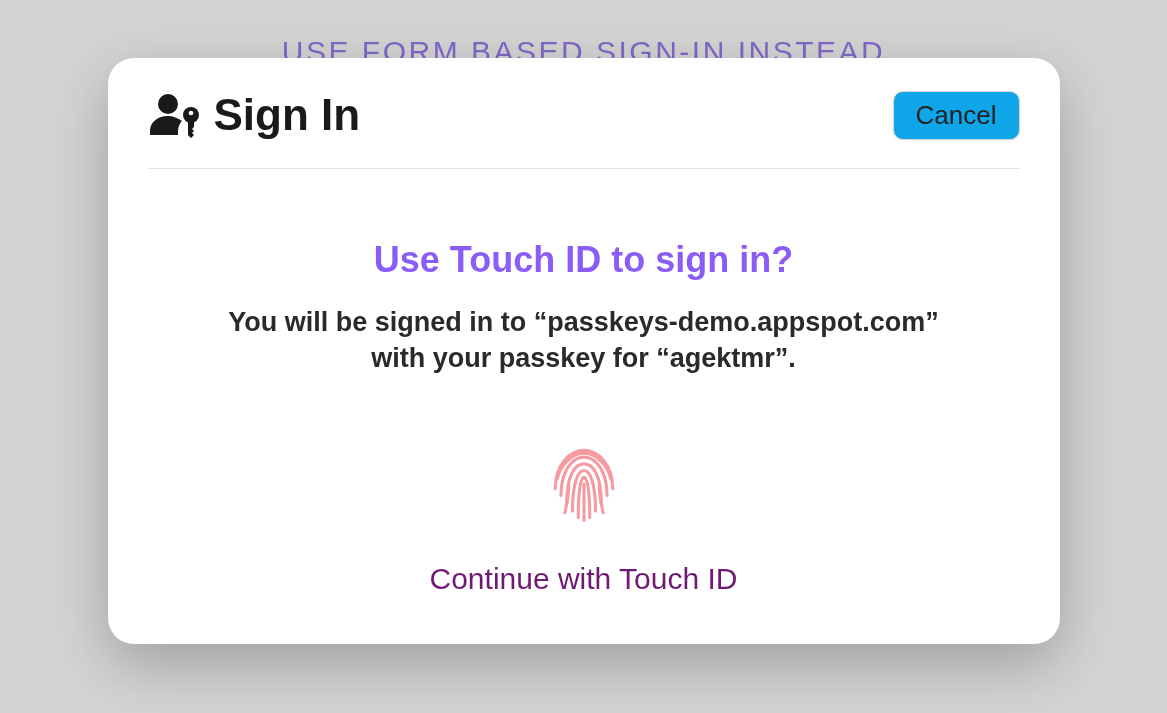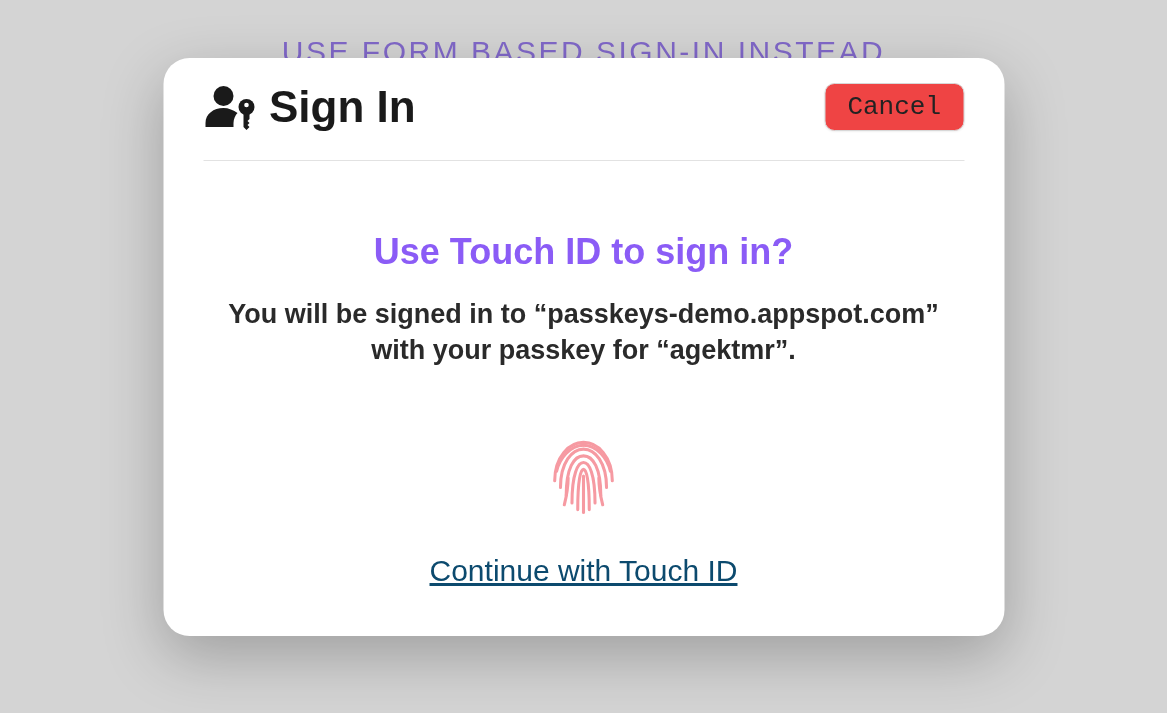--- a/index.html
+++ b/index.html
@@ -26,25 +26,25 @@
       letter-spacing: 2.5px;
       color: #8168c9;
       text-align: left;
     }
     
     .dialog {
       position: absolute;
       top: 58px;
       left: 50%;
       transform: translateX(-50%);
-      width: 841px;
+      width: 952px;
       background: #ffffff;
       border-radius: 26px;
       box-shadow: 0 20px 60px rgba(0, 0, 0, 0.25);
-      padding: 24px 40px 48px 40px;
+      padding: 32px 40px 48px 40px;
     }
     
     .dialog-header {
       display: flex;
       align-items: center;
       justify-content: space-between;
       padding-bottom: 28px;
       border-bottom: 1px solid #e2e2e2;
       margin-bottom: 70px;
     }
@@ -61,29 +61,29 @@
       display: block;
     }
     
     .dialog-title {
       font-size: 44px;
       font-weight: 700;
       color: #1a1a1a;
     }
     
     .cancel-btn {
-      background: #ef4444;
+      background: #0ea5e9;
       border: 1px solid #d8d8d8;
       border-radius: 10px;
       padding: 8px 22px;
       font-size: 26px;
       color: #222;
       box-shadow: 0 1px 2px rgba(0,0,0,0.06);
       cursor: pointer;
-      font-family: Liberation Mono, monospace;
+      font-family: Liberation Sans, sans-serif;
     }
     
     .dialog-body {
       text-align: center;
     }
     
     .prompt-heading {
       font-size: 36px;
       font-weight: 700;
       color: #8b5cf6;
@@ -108,23 +108,22 @@
       justify-content: center;
     }
     
     .fingerprint svg {
       width: 96px;
       height: 96px;
     }
     
     .continue-label {
       font-size: 30px;
-      color: #0c4a6e;
+      color: #701a75;
       font-weight: 400;
-      text-decoration: underline;
     }
   </style>
 </head>
 <body>
 
 <div class="form-link">USE FORM BASED SIGN-IN INSTEAD</div>
 
 <div class="dialog">
   <div class="dialog-header">
     <div class="title-wrap">

